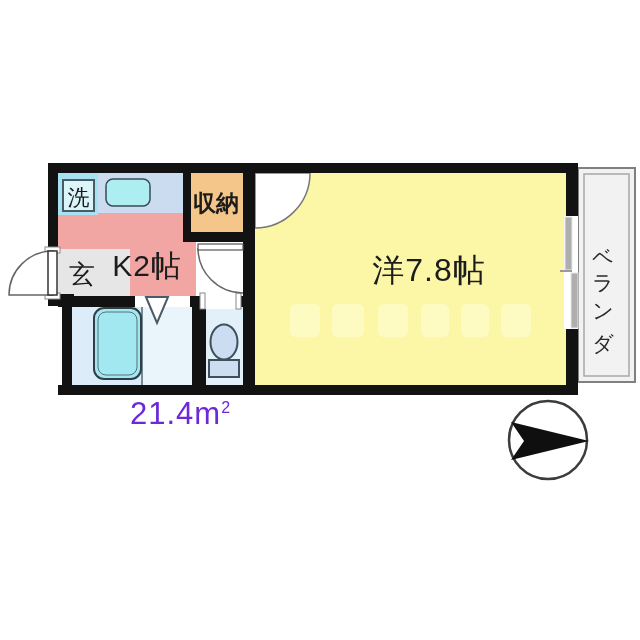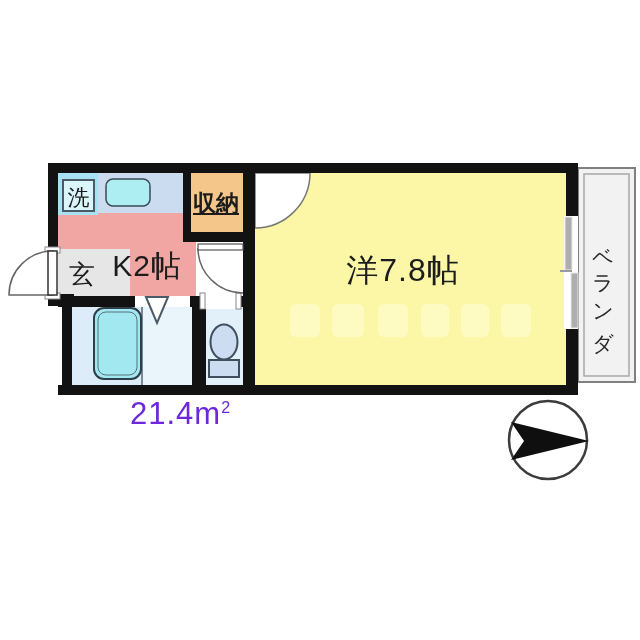--- a/index.html
+++ b/index.html
@@ -8,22 +8,22 @@
   .plan{position:absolute;left:0;top:0;width:640px;height:640px;}
   .lbl{position:absolute;color:#1c1c1c;white-space:nowrap;}
   .lbl-laundry{left:62px;top:179px;width:33px;height:33px;line-height:33px;
       text-align:center;font-size:22px;background:#dbf6fb;
       border:2px solid #4a5a66;box-sizing:border-box;}
   .lbl-kitchen{left:92px;top:246px;width:110px;text-align:center;
       font-size:30px;font-weight:500;letter-spacing:1px;}
   .lbl-entrance{left:62px;top:257px;width:40px;text-align:center;
       font-size:26px;font-weight:500;}
   .lbl-storage{left:187px;top:188px;width:58px;text-align:center;
-      font-size:23px;font-weight:600;text-decoration:underline;}
-  .lbl-main{left:308px;top:249px;width:190px;text-align:center;
+      font-size:23px;font-weight:600;}
+  .lbl-main{left:334px;top:249px;width:190px;text-align:center;
       font-size:32px;font-weight:500;letter-spacing:1px;}
   .lbl-balcony{left:589px;top:233px;width:28px;height:160px;
       font-size:21px;letter-spacing:4px;color:#2a2a2a;
       writing-mode:vertical-rl;text-orientation:upright;}
   .lbl-area{left:130px;top:396px;font-size:31px;color:#6d28d9;
       letter-spacing:1px;}
   .lbl-area sup{font-size:16px;}
 </style>
 </head>
 <body>

